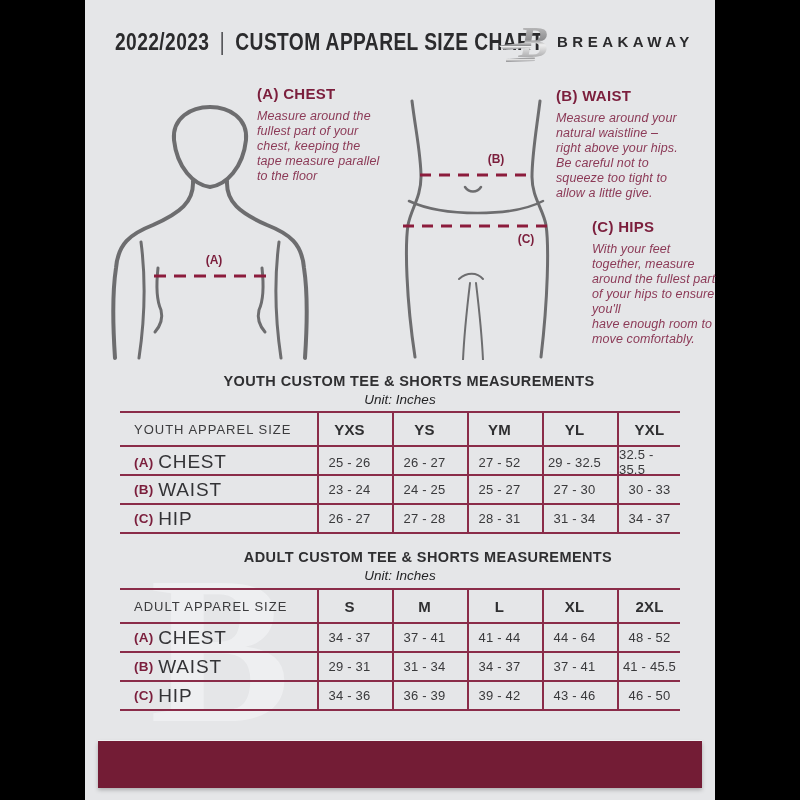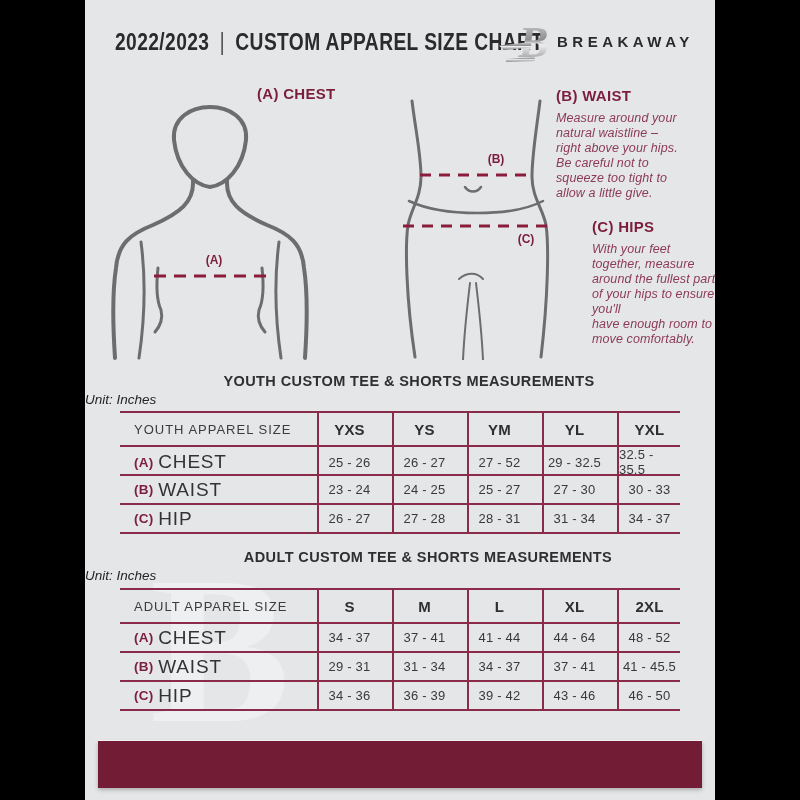--- a/index.html
+++ b/index.html
@@ -24,21 +24,21 @@
   .guide-h { font-size:15px; font-weight:bold; color:#7b1e3c; letter-spacing:0.3px; }
   .guide-p { margin-top:7px; font-size:12.5px; font-style:italic; color:#8c3a57;
              line-height:15px; white-space:pre-line; letter-spacing:0.1px; }
   .fig { position:absolute; }
   .fig-torso { left:25px; top:80px; }
   .fig-lower { left:308px; top:93px; }
 
   
   .sec-title { position:absolute; left:0; width:648px; text-align:center; font-size:14.5px;
                font-weight:bold; letter-spacing:0.4px; color:#2f2f31; z-index:1; }
-  .sec-unit  { position:absolute; left:0; width:630px; text-align:left; font-size:13.5px;
+  .sec-unit  { position:absolute; left:0; width:630px; text-align:center; font-size:13.5px;
                font-style:italic; color:#242426; z-index:1; }
   .t-youth-title { top:373px; } .t-youth-unit { top:392px; }
   .t-adult-title { top:549px;margin-left:19px; } .t-adult-unit { top:568px; }
 
   
   .tbl { position:absolute; left:35px; width:560px; border-top:2px solid #8a2c49; z-index:1; }
   .tbl-youth { top:411px; } .tbl-adult { top:588px; }
   .trow { display:grid; grid-template-columns:185px repeat(5,1fr); border-bottom:2px solid #8a2c49; height:27px;gap:12px; }
   .trow.head { height:32px; }
   .cell { display:flex; align-items:center; justify-content:center; font-size:13px; color:#39393b;
@@ -108,20 +108,25 @@
       <path d="M 77,190 C 74,215 71,245 70,267" stroke-width="2"></path>
       <path d="M 83,190 C 86,215 89,245 90,267" stroke-width="2"></path>
       <line x1="27" y1="82" x2="140" y2="82" stroke="#8c1c3c" stroke-width="3.2" stroke-dasharray="11 8" stroke-linecap="butt"></line>
       <text x="103" y="70" text-anchor="middle" stroke="none" fill="#7b1e3c" font-size="12" font-weight="bold" font-family="Liberation Sans, sans-serif">(B)</text>
       <line x1="10" y1="133" x2="156" y2="133" stroke="#8c1c3c" stroke-width="3.2" stroke-dasharray="11 8" stroke-linecap="butt"></line>
       <text x="133" y="150" text-anchor="middle" stroke="none" fill="#7b1e3c" font-size="12" font-weight="bold" font-family="Liberation Sans, sans-serif">(C)</text>
     </svg>
 
     <div class="guide-block g-chest">
       <div class="guide-h">(A) CHEST</div>
+      <div class="guide-p">Measure around the
+fullest part of your
+chest, keeping the
+tape measure parallel
+to the floor</div>
     </div>
     <div class="guide-block g-waist">
       <div class="guide-h">(B) WAIST</div>
       <div class="guide-p">Measure around your
 natural waistline –
 right above your hips.
 Be careful not to
 squeeze too tight to
 allow a little give.</div>
     </div>

